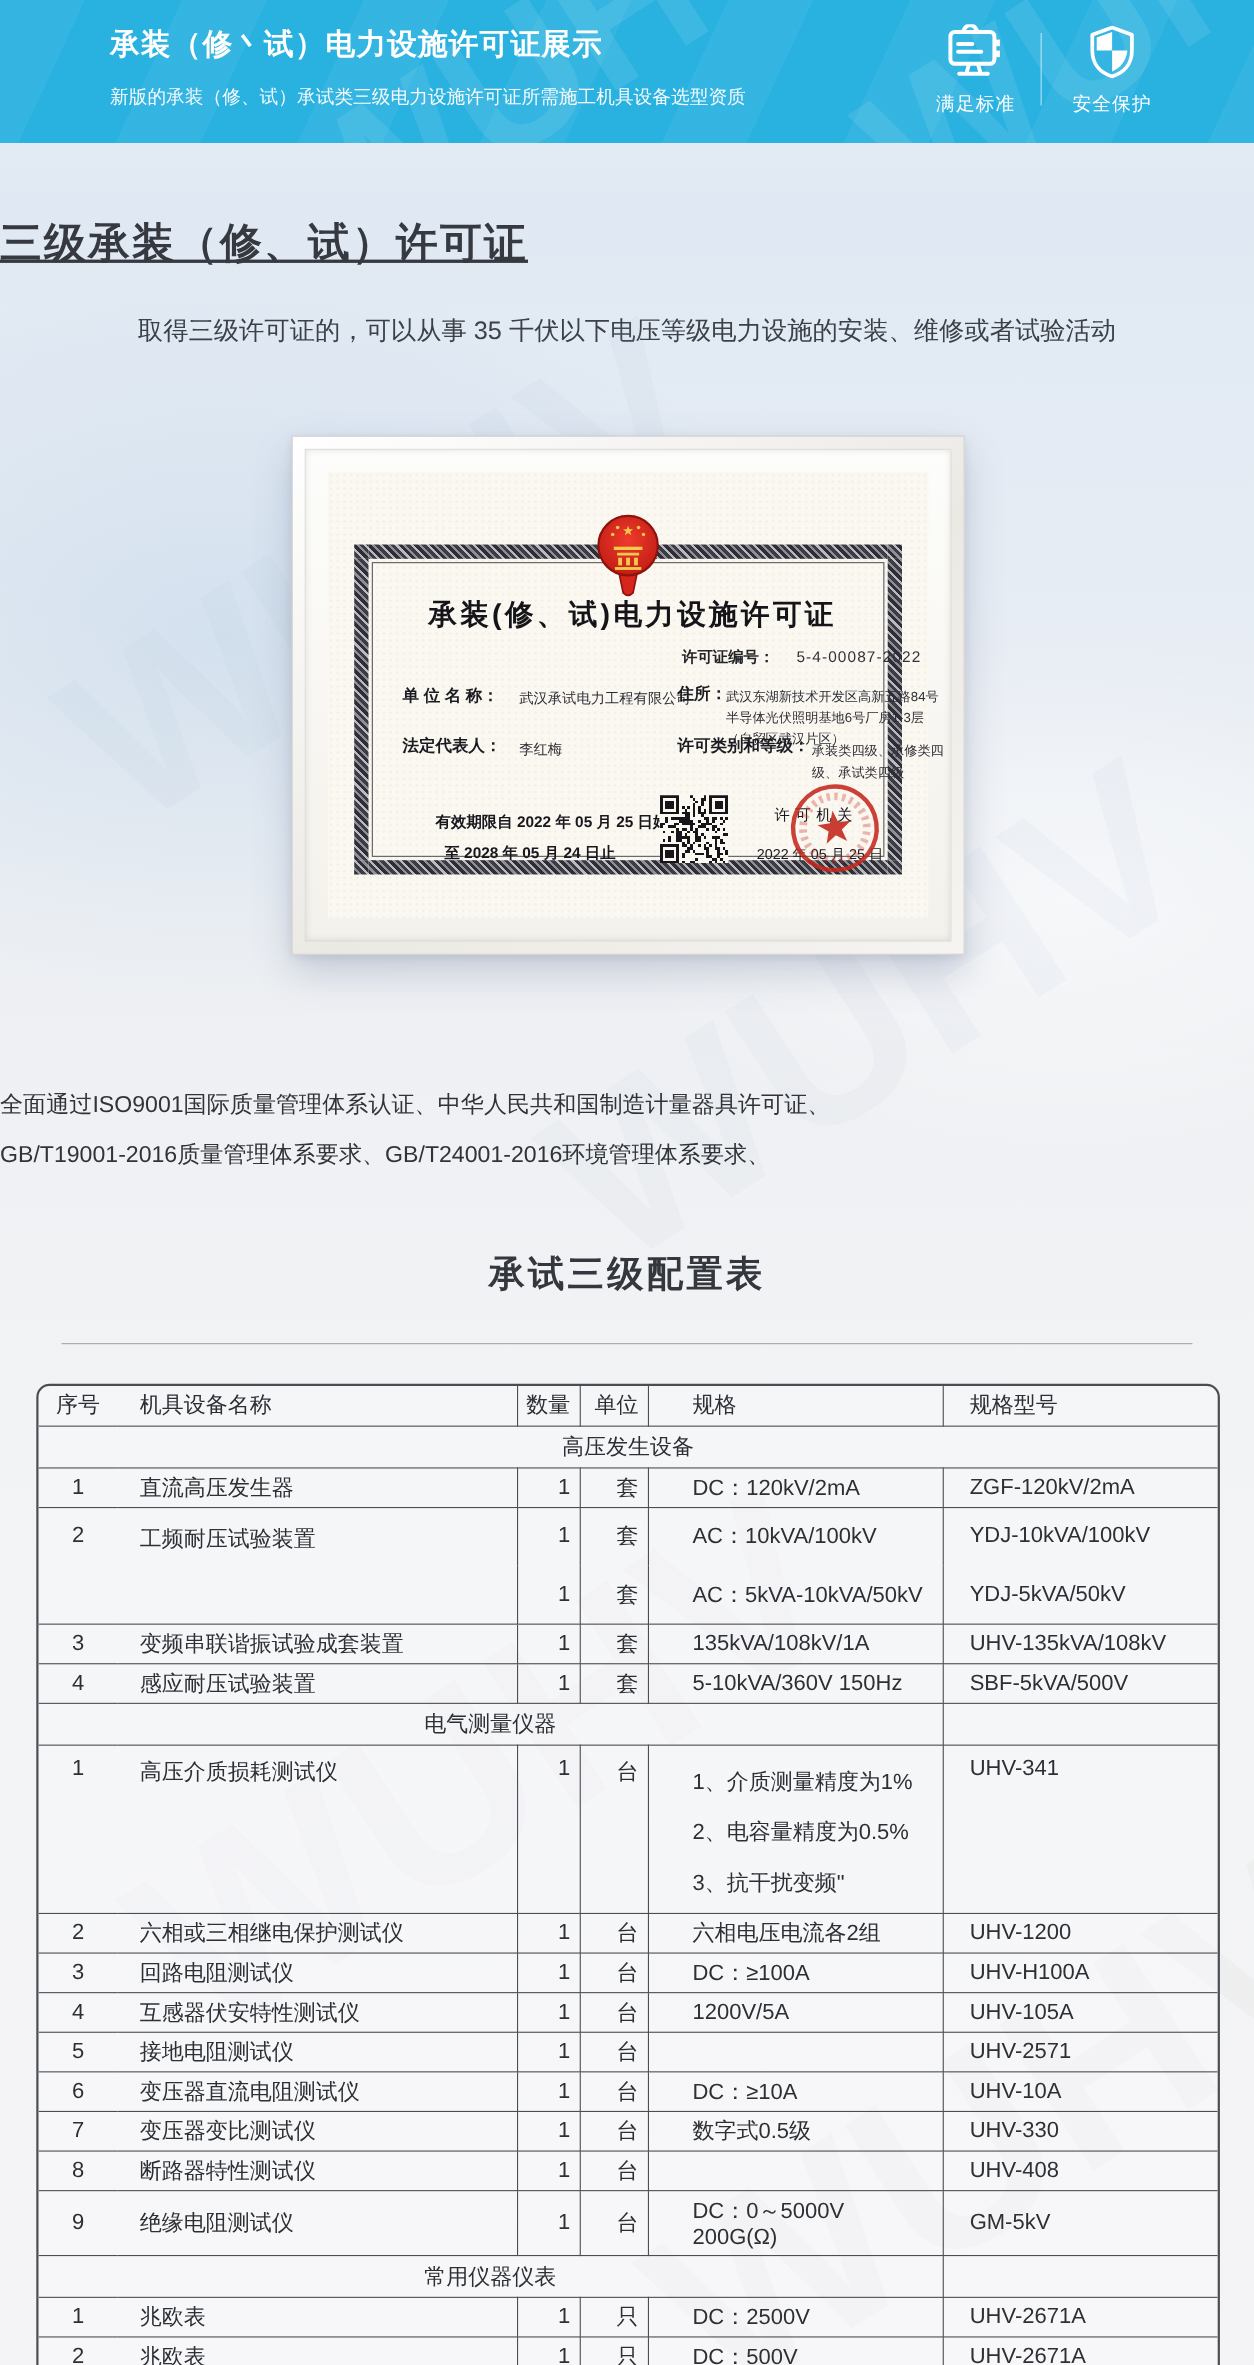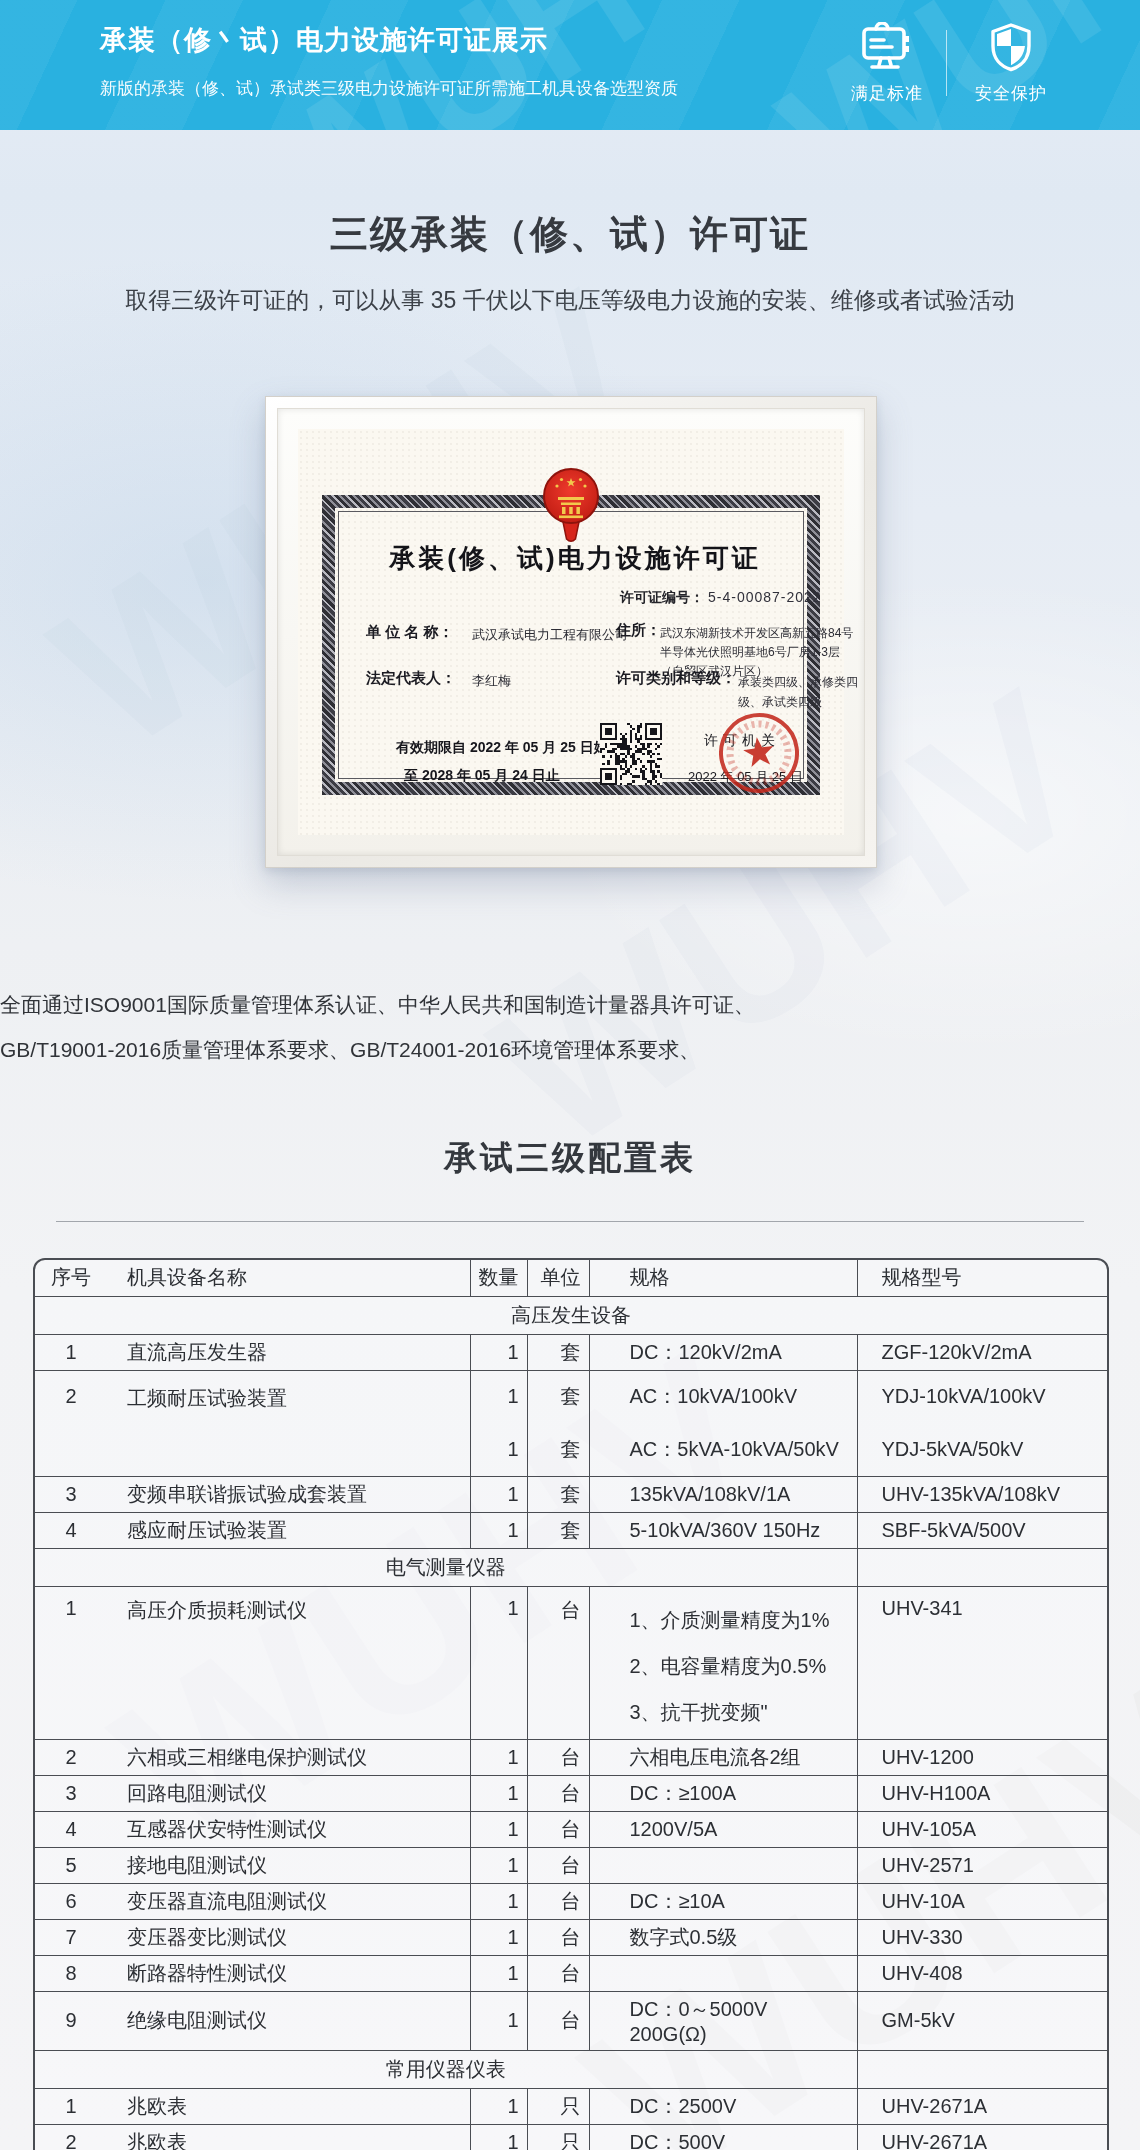--- a/index.html
+++ b/index.html
@@ -16,40 +16,40 @@
   .header::after{content:"";position:absolute;inset:0;
     background:repeating-linear-gradient(115deg,rgba(255,255,255,.05) 0 70px,rgba(255,255,255,0) 70px 150px);}
   .header .wm{color:rgba(255,255,255,.09);font-size:170px;}
   .header-title{position:absolute;left:100px;top:22px;font-size:27px;font-weight:700;color:#fff;letter-spacing:1px;z-index:2;}
   .header-subtitle{position:absolute;left:100px;top:77px;font-size:17px;color:rgba(255,255,255,.96);z-index:2;}
   .badge{position:absolute;top:22px;width:110px;text-align:center;color:#fff;z-index:2;}
   .badge .blabel{margin-top:6px;font-size:17px;letter-spacing:1px;}
   .badge-divider{position:absolute;left:946px;top:30px;width:1px;height:66px;background:rgba(255,255,255,.65);z-index:2;}
 
   
-  .sec-title1{position:absolute;top:209px;left:0;width:100%;text-align:center;
-    font-size:38px;font-weight:700;color:#363a40;letter-spacing:2px;}
+  .sec-title1{position:absolute;top:196px;left:0;width:100%;text-align:left;
+    font-size:38px;font-weight:700;color:#363a40;letter-spacing:2px;text-decoration:underline;}
   .sec-desc{position:absolute;top:285px;left:0;width:100%;text-align:center;font-size:23px;color:#3c4148;}
 
   
   .cert-frame{position:absolute;left:265px;top:396px;width:610px;height:470px;
     background:linear-gradient(145deg,#ffffff,#ebe9e4 55%,#f6f4f0);
     border:1px solid #d3d0ca;
     box-shadow:0 16px 32px rgba(105,120,148,.30),0 3px 8px rgba(105,120,148,.18);}
   .cert-mat{position:absolute;inset:11px;background:linear-gradient(180deg,#fdfdfb,#f3f1eb);
     border:1px solid #e0ddd6;box-shadow:inset 0 0 7px rgba(0,0,0,.10);}
   .cert-paper{position:absolute;inset:20px;background:#fbf8f1;
     background-image:radial-gradient(rgba(120,110,85,.07) 1px,transparent 1px);background-size:6px 6px;}
   .cert-band{position:absolute;left:24px;right:24px;top:66px;bottom:40px;border:13px solid;
     border-image:repeating-linear-gradient(45deg,#2e2e34 0 3px,#8f8f98 3px 5px,#3c3c44 5px 8px,#b9b9c1 8px 10px) 13;}
   .cert-band::after{content:"";position:absolute;inset:3px;border:1px solid #5a5a60;}
   .cp{position:absolute;color:#24242a;}
   .c-title{top:112px;left:4px;width:100%;text-align:center;font-size:26px;font-weight:700;color:#141419;letter-spacing:3px;}
   .c-licno{top:160px;left:322px;font-size:14px;font-weight:700;}
-  .c-licno .val{font-weight:400;margin-left:4px;letter-spacing:1px;color:#30303a;}
+  .c-licno .val{font-weight:400;margin-left:20px;letter-spacing:1px;color:#30303a;}
   .c-lab{font-weight:700;font-size:15px;color:#1b1b22;text-align:center;}
   .c-val{font-size:13px;color:#2d2d35;}
   .c-company-label{left:68px;top:194px;}
   .c-company{left:174px;top:197px;}
   .c-add-label{left:318px;top:192px;}
   .c-address{left:362px;top:195px;width:198px;font-size:12px;line-height:19px;color:#2d2d35;}
   .c-rep-label{left:68px;top:240px;}
   .c-rep{left:174px;top:243px;}
   .c-class-label{left:318px;top:240px;}
   .c-class{left:440px;top:243px;width:130px;font-size:12px;line-height:20px;color:#2d2d35;}

